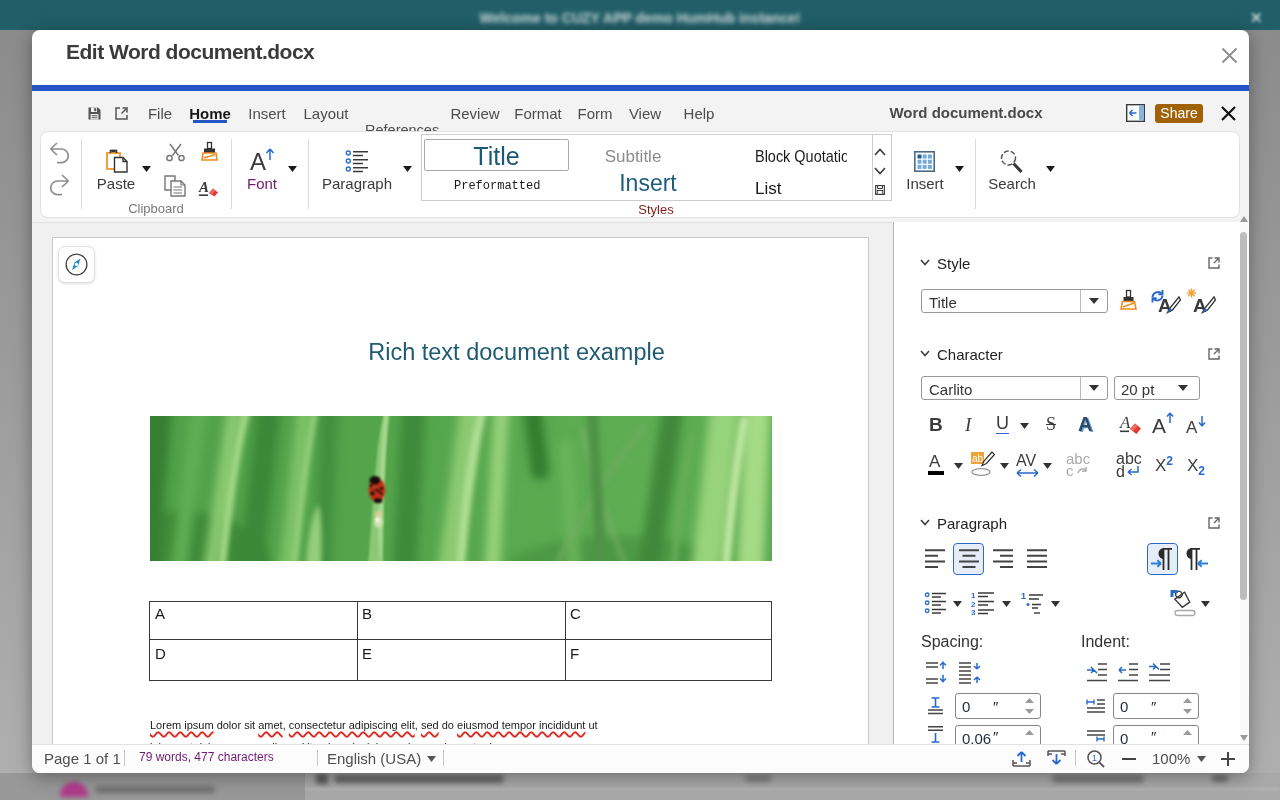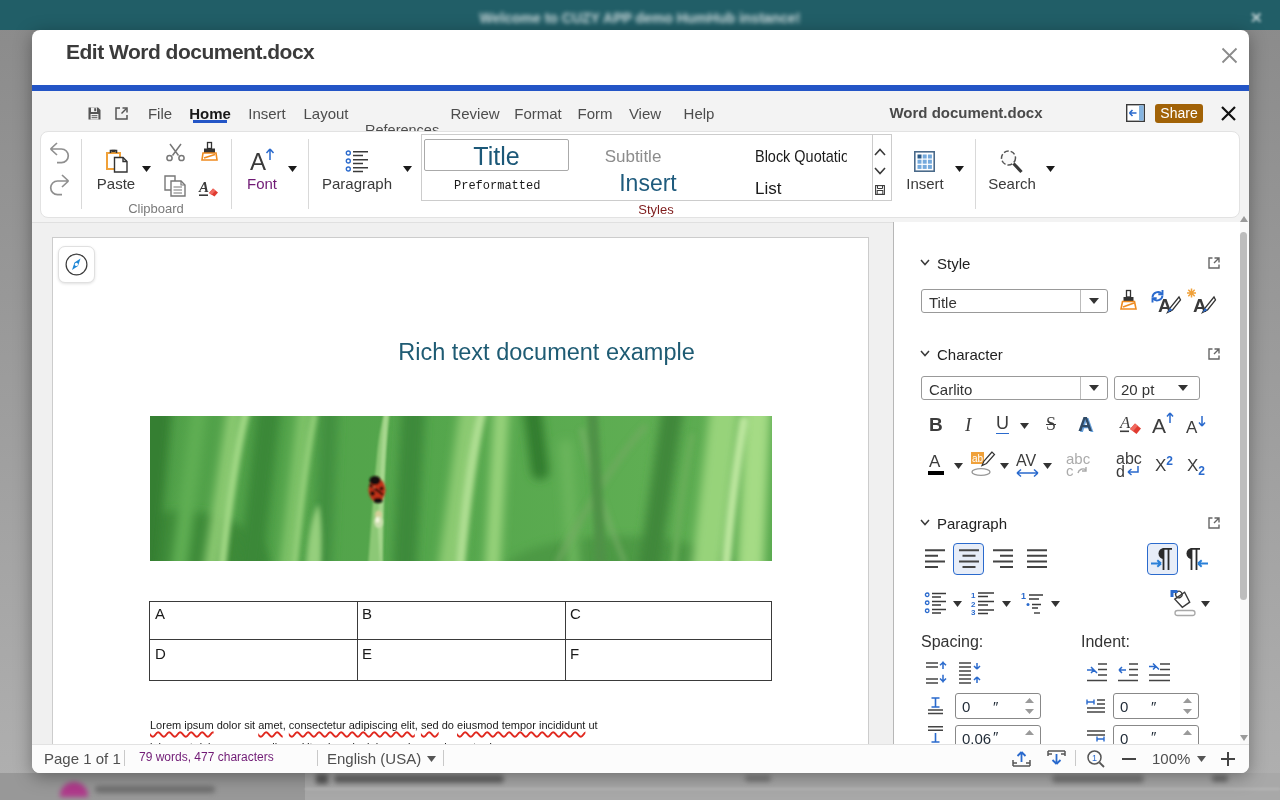--- a/index.html
+++ b/index.html
@@ -210,21 +210,21 @@
 <div class="abs" style="left:52px;top:237px;width:817px;height:507px;background:#fff;border:1px solid #ccc;border-bottom:none;box-sizing:border-box;"></div>
 <div id="document">
 
   <div class="abs" style="left:58px;top:246px;width:37px;height:37px;background:#fff;border:1px solid #e0e0e0;border-radius:7px;box-shadow:0 1px 3px rgba(0,0,0,.12);box-sizing:border-box;"></div>
   <svg style="left:65px;top:253px;" width="23" height="23" viewBox="0 0 23 23">
     <circle cx="11.5" cy="11.5" r="10.4" fill="none" stroke="#3a3a3a" stroke-width="1.2"></circle>
     <path d="M15.5 5.5 L13 13 L7 17 L9.5 9.5 Z" fill="#1e87d6"></path>
     <circle cx="11.4" cy="11.4" r="1.6" fill="#fff"></circle>
   </svg>
 
-  <div class="txt ctr" style="left:66px;top:340.5px;width:961px;font-size:23.5px;color:#1e5b73;">Rich text document example</div>
+  <div class="txt ctr" style="left:36px;top:340.5px;width:961px;font-size:23.5px;color:#1e5b73;">Rich text document example</div>
 
   <div class="abs" style="left:150px;top:416px;width:622px;height:145px;overflow:hidden;">
   <svg style="left:0;top:0;" width="622" height="145" viewBox="0 0 622 145">
     <defs>
       <linearGradient id="gbg" x1="0" y1="0" x2="1" y2="0">
         <stop offset="0" stop-color="#50a048"></stop>
         <stop offset="0.45" stop-color="#54a64c"></stop>
         <stop offset="0.8" stop-color="#5fae53"></stop>
         <stop offset="1" stop-color="#57a84d"></stop>
       </linearGradient>

